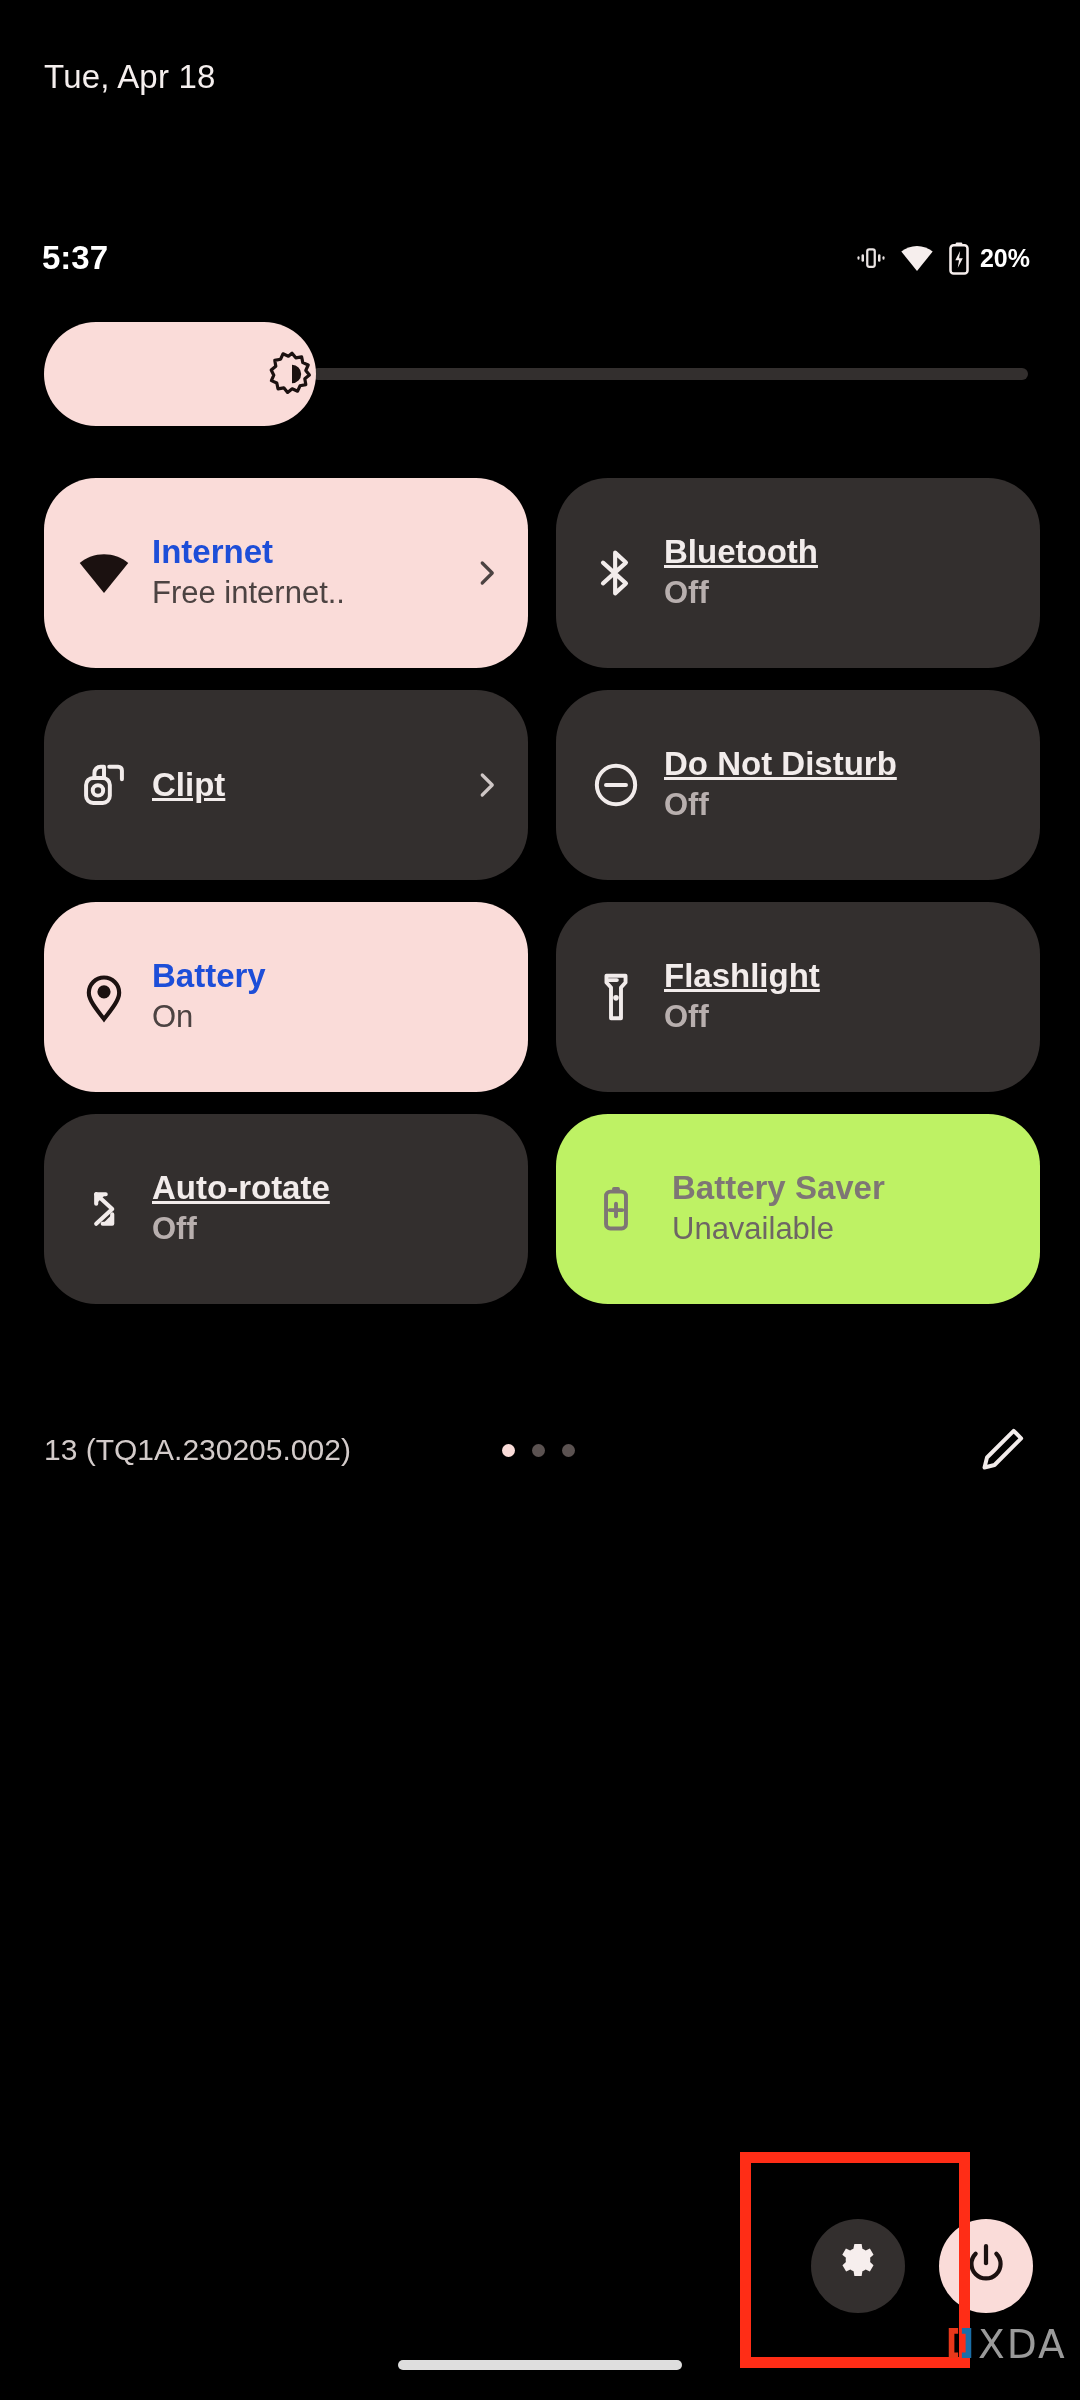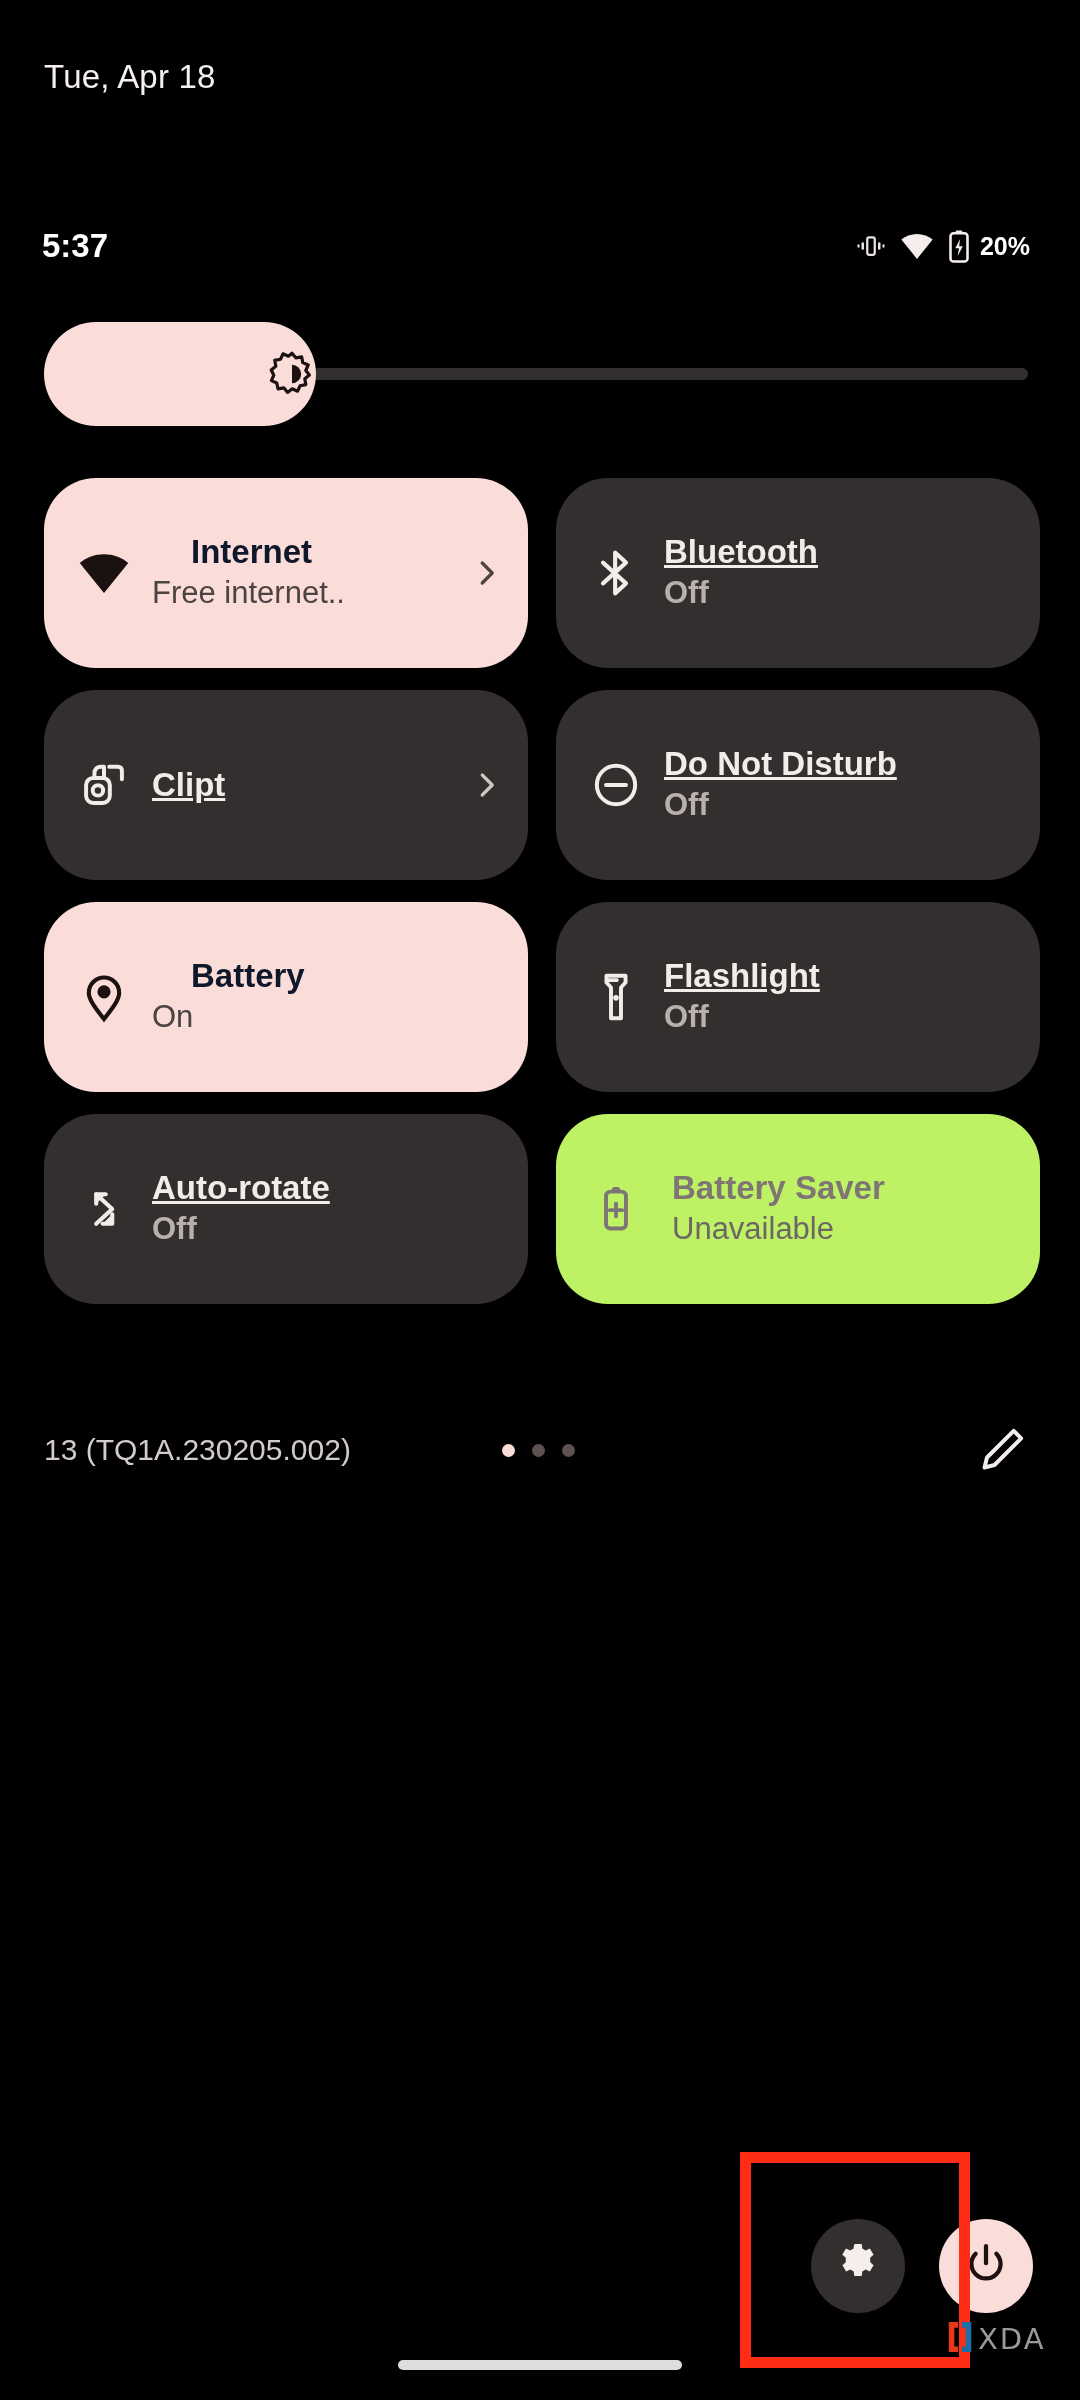--- a/index.html
+++ b/index.html
@@ -23,21 +23,21 @@
     top: 58px;
     font-size: 33px;
     color: #F5EFEE;
     letter-spacing: .2px;
   }
 
   
   .status-bar {
     position: absolute;
     left: 0;
-    top: 224px;
+    top: 236px;
     width: 1056px;
     height: 44px;
     display: flex;
     align-items: center;
   }
   .status-clock {
     position: absolute;
     left: 42px;
     font-size: 33px;
     font-weight: bold;
@@ -148,21 +148,21 @@
     white-space: nowrap;
     overflow: hidden;
   }
   .tile-sub {
     font-size: 31px;
     line-height: 1.25;
     margin-top: 2px;
     white-space: nowrap;
     overflow: hidden;
   }
-  .tile.active .tile-label { color: #0f172a; margin-left: 39px; }
+  .tile.active .tile-label { color: #1d4ed8; }
   .tile.active .tile-sub   { color: #4C4342; }
   .tile.inactive .tile-label { color: #F2ECEB; text-decoration: underline; }
   .tile.inactive .tile-sub   { color: #B8AFAE; font-weight: bold; }
   .tile.disabled .tile-label { color: #7E7675; }
   .tile.disabled .tile-sub   { color: #6E6665; }
   .tile-chevron {
     flex: 0 0 auto;
     width: 32px;
     height: 32px;
     margin-left: 10px;
@@ -251,21 +251,21 @@
   
   .watermark {
     position: absolute;
     left: 948px;
     top: 2322px;
     display: flex;
     align-items: center;
     gap: 6px;
   }
   .wm-text {
-    font-size: 29px;
+    font-size: 39px;
     letter-spacing: 2px;
     color: #9A9A9A;
     font-family: "DejaVu Sans", sans-serif;
   }
 
   
   .nav-pill {
     position: absolute;
     left: 50%;
     transform: translateX(-50%);

